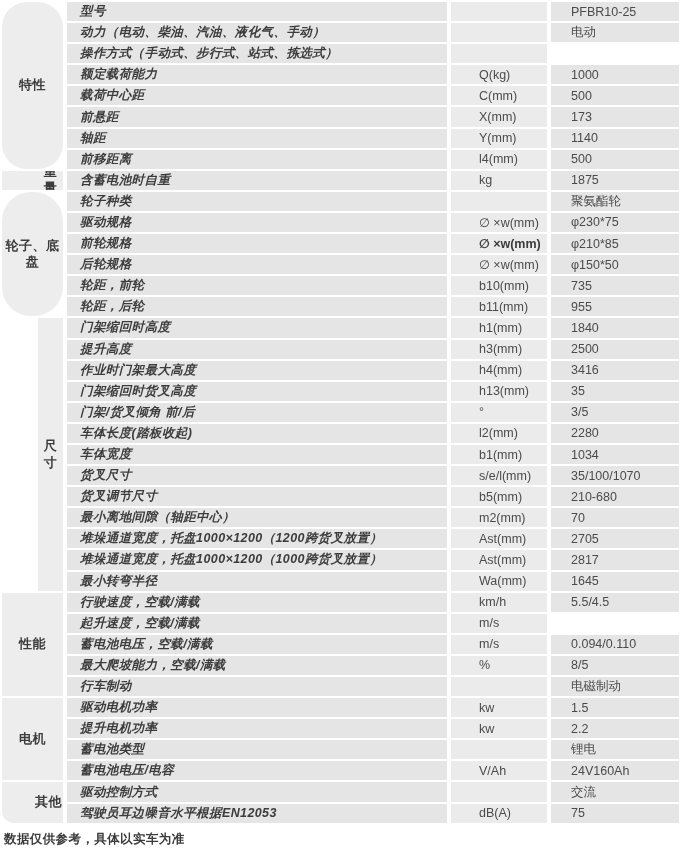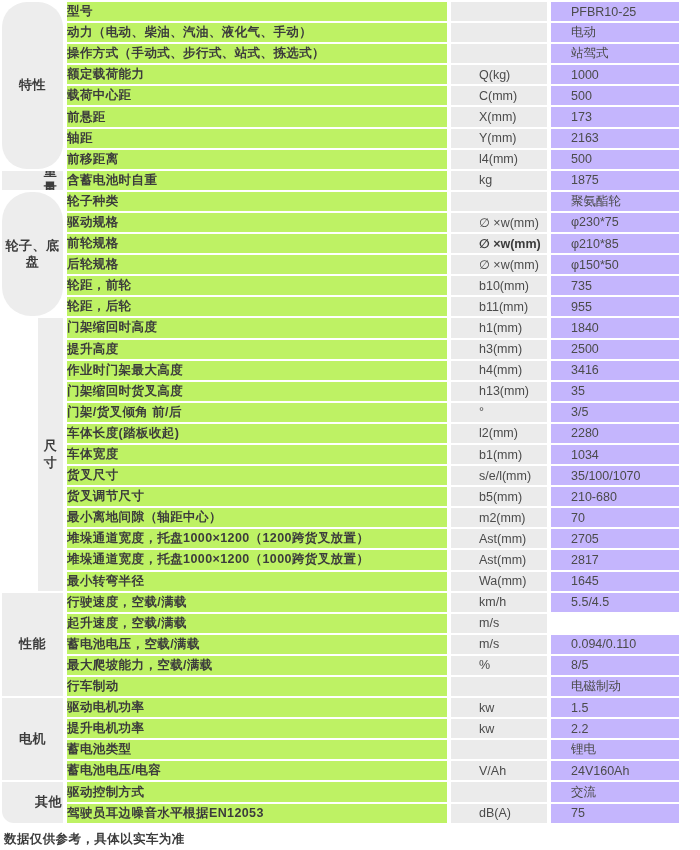--- a/index.html
+++ b/index.html
@@ -40,37 +40,39 @@
     font-size: 13px;
     color: #3c3c3c;
     letter-spacing: 0.5px;
     white-space: normal;
   }
   .cell.category span { display: block; width: 54px; line-height: 1.25; }
   .cell.category.first { border-top-left-radius: 16px; border-radius: 25px; }
   .cell.category.last  { border-bottom-left-radius: 12px; padding-left: 32px; }
   .cell.param {
     grid-column: 2;
-    background: #bef264;
+    background: #e5e5e5;
+    padding-left: 13px;
     font-weight: bold;
     font-size: 12.5px;
     color: #3c3c3c;
     letter-spacing: 0.4px;
+    font-style: italic;
   }
   .cell.unit {
     grid-column: 3;
     background: #ebebeb;
     padding-left: 28px;
     font-size: 12.5px;
     color: #4b4b4b;
   }
   .cell.unit.bold { font-weight: bold; color: #3c3c3c; }
   .cell.value {
     grid-column: 4;
-    background: #c4b5fd;
+    background: #e5e5e5;
     padding-left: 20px;
     font-size: 12.5px;
     color: #4b4b4b;
   }
   .footer-note {
     margin: 8px 0 0 4px;
     font-size: 12.5px;
     font-weight: bold;
     color: #3c3c3c;
     letter-spacing: 0.4px;
@@ -85,33 +87,32 @@
         <span>特性</span>
       </div>
       <div class="cell param">型号</div>
       <div class="cell unit"></div>
       <div class="cell value">PFBR10-25</div>
       <div class="cell param">动力（电动、柴油、汽油、液化气、手动）</div>
       <div class="cell unit"></div>
       <div class="cell value">电动</div>
       <div class="cell param">操作方式（手动式、步行式、站式、拣选式）</div>
       <div class="cell unit"></div>
-      <div class="cell value">站驾式</div>
       <div class="cell param">额定载荷能力</div>
       <div class="cell unit">Q(kg)</div>
       <div class="cell value">1000</div>
       <div class="cell param">载荷中心距</div>
       <div class="cell unit">C(mm)</div>
       <div class="cell value">500</div>
       <div class="cell param">前悬距</div>
       <div class="cell unit">X(mm)</div>
       <div class="cell value">173</div>
       <div class="cell param">轴距</div>
       <div class="cell unit">Y(mm)</div>
-      <div class="cell value">2163</div>
+      <div class="cell value">1140</div>
       <div class="cell param">前移距离</div>
       <div class="cell unit">l4(mm)</div>
       <div class="cell value">500</div>
       <div class="cell category" style="grid-row: span 1; padding-left: 36px;">
         <span>重量</span>
       </div>
       <div class="cell param">含蓄电池时自重</div>
       <div class="cell unit">kg</div>
       <div class="cell value">1875</div>
       <div class="cell category" style="grid-row: span 6; border-radius: 29px;">

